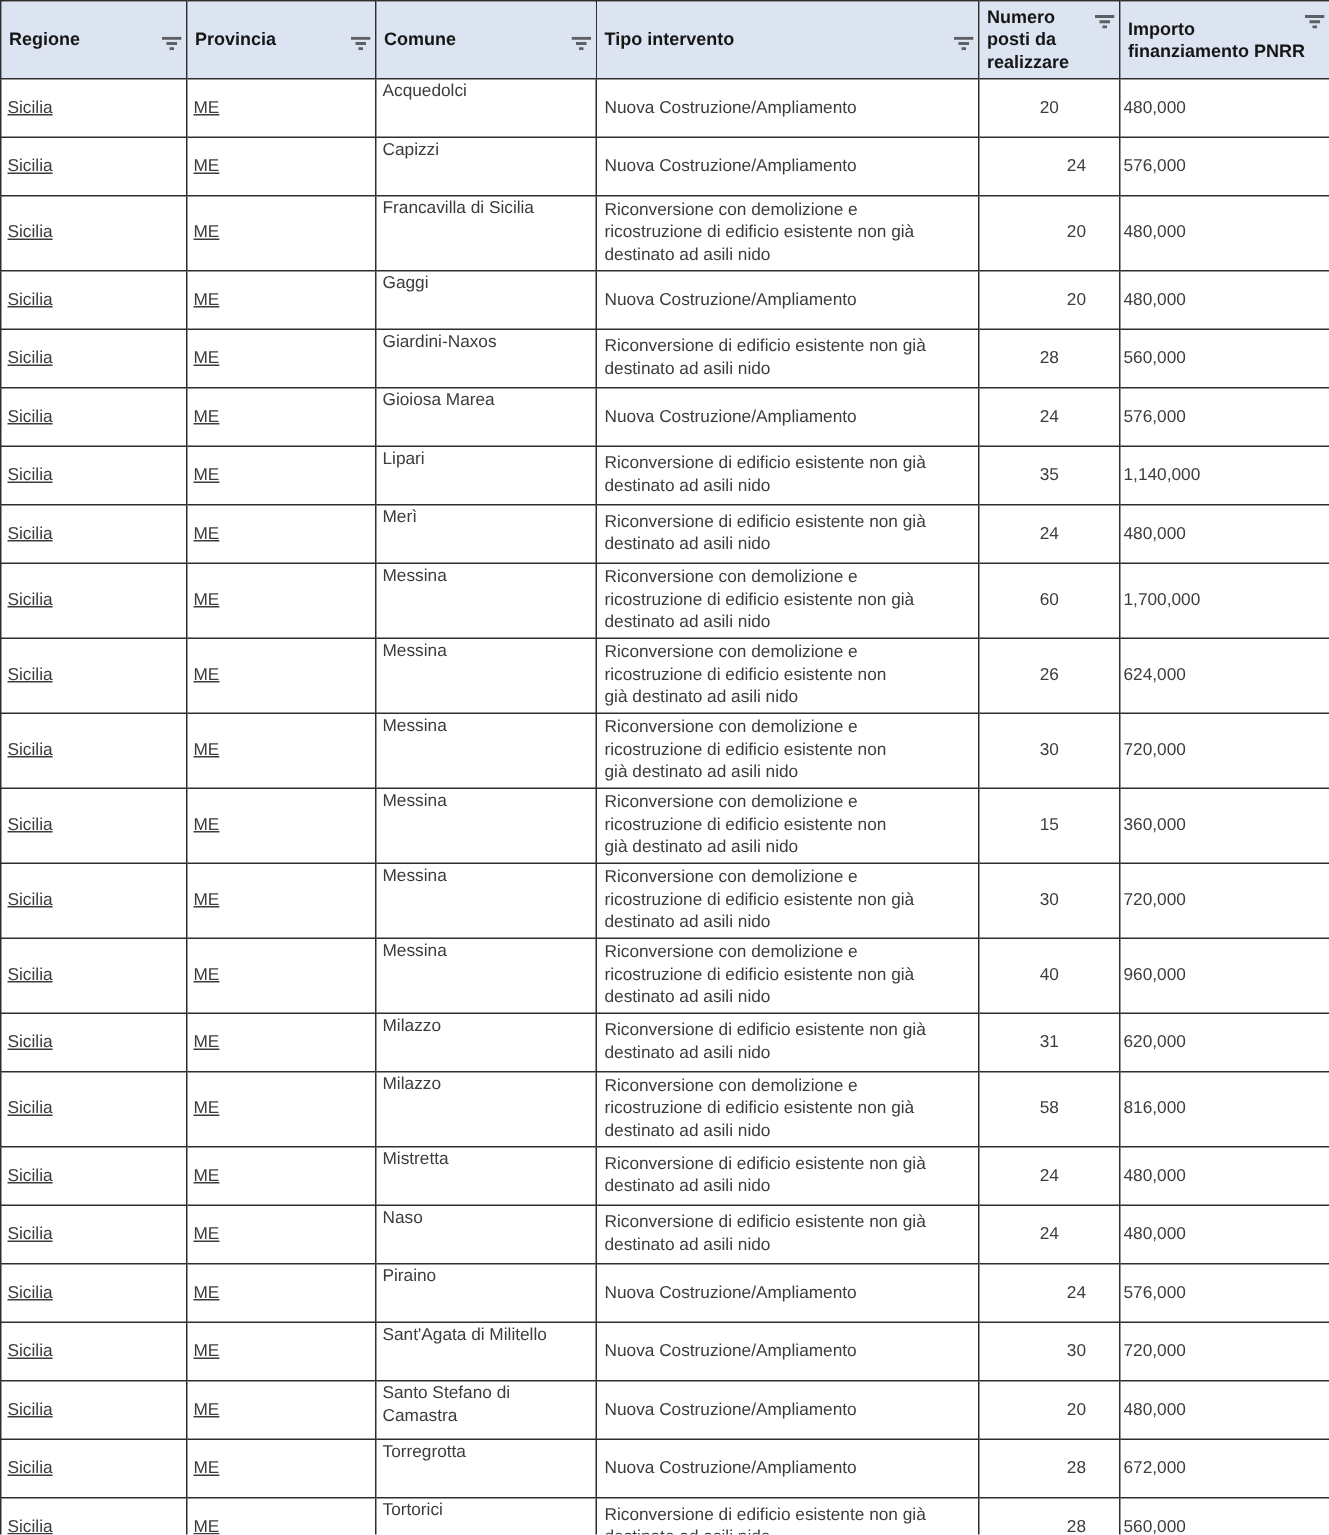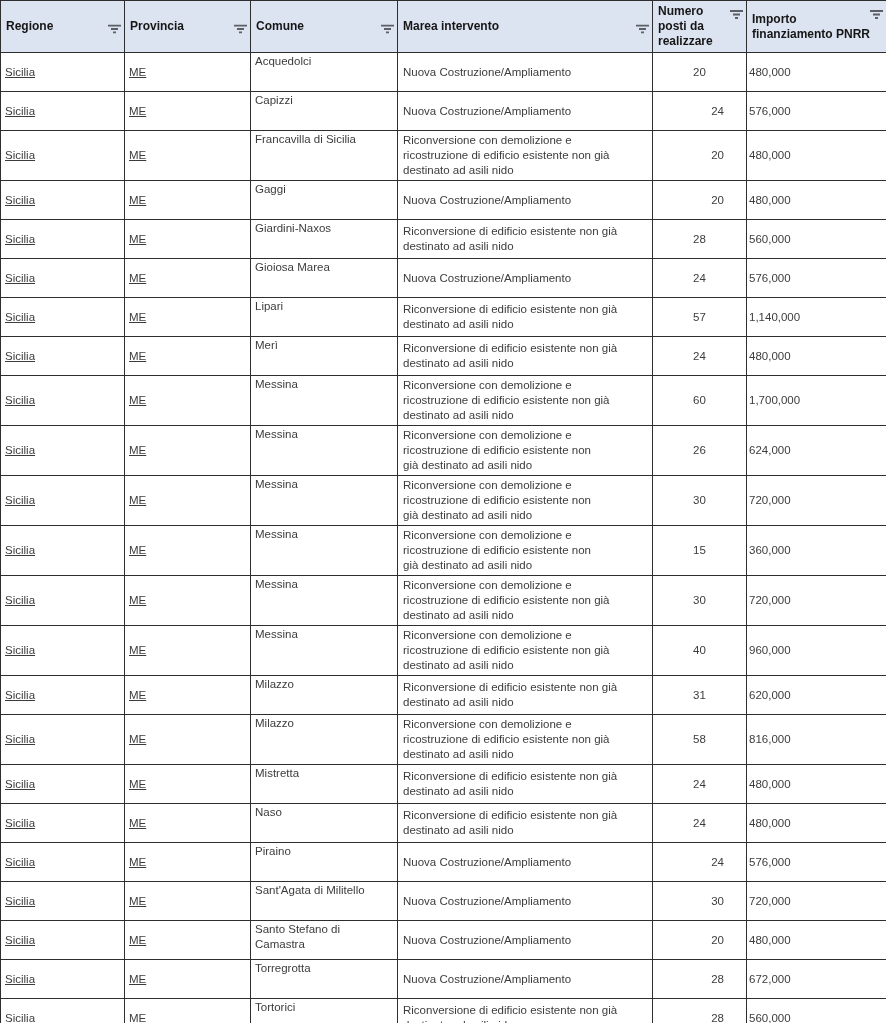--- a/index.html
+++ b/index.html
@@ -107,21 +107,21 @@
         <span>Comune</span>
         <button class="filter-btn filter-mid">
           <svg width="13" height="9" viewBox="0 0 13 9">
               <rect x="0" y="0" width="13" height="2" fill="#5c5f63"></rect>
               <rect x="3" y="3.5" width="7" height="2" fill="#5c5f63"></rect>
               <rect x="5" y="7" width="3" height="2" fill="#5c5f63"></rect>
             </svg>
         </button>
       </th>
       <th>
-        <span>Marea intervento</span>
+        <span>Tipo intervento</span>
         <button class="filter-btn filter-mid">
           <svg width="13" height="9" viewBox="0 0 13 9">
               <rect x="0" y="0" width="13" height="2" fill="#5c5f63"></rect>
               <rect x="3" y="3.5" width="7" height="2" fill="#5c5f63"></rect>
               <rect x="5" y="7" width="3" height="2" fill="#5c5f63"></rect>
             </svg>
         </button>
       </th>
       <th>
         <span>Numero posti da realizzare</span>
@@ -196,21 +196,21 @@
     <td class="c-tipo">Nuova Costruzione/Ampliamento</td>
     <td class="c-posti align-center">24</td>
     <td class="c-importo">576,000</td>
   </tr>
       <tr>
     <td class="c-regione">Sicilia</td>
     <td class="c-provincia">ME</td>
     <td class="c-comune">Lipari</td>
     <td class="c-tipo">Riconversione di edificio esistente non già
 destinato ad asili nido</td>
-    <td class="c-posti align-center">57</td>
+    <td class="c-posti align-center">35</td>
     <td class="c-importo">1,140,000</td>
   </tr>
       <tr>
     <td class="c-regione">Sicilia</td>
     <td class="c-provincia">ME</td>
     <td class="c-comune">Merì</td>
     <td class="c-tipo">Riconversione di edificio esistente non già
 destinato ad asili nido</td>
     <td class="c-posti align-center">24</td>
     <td class="c-importo">480,000</td>

